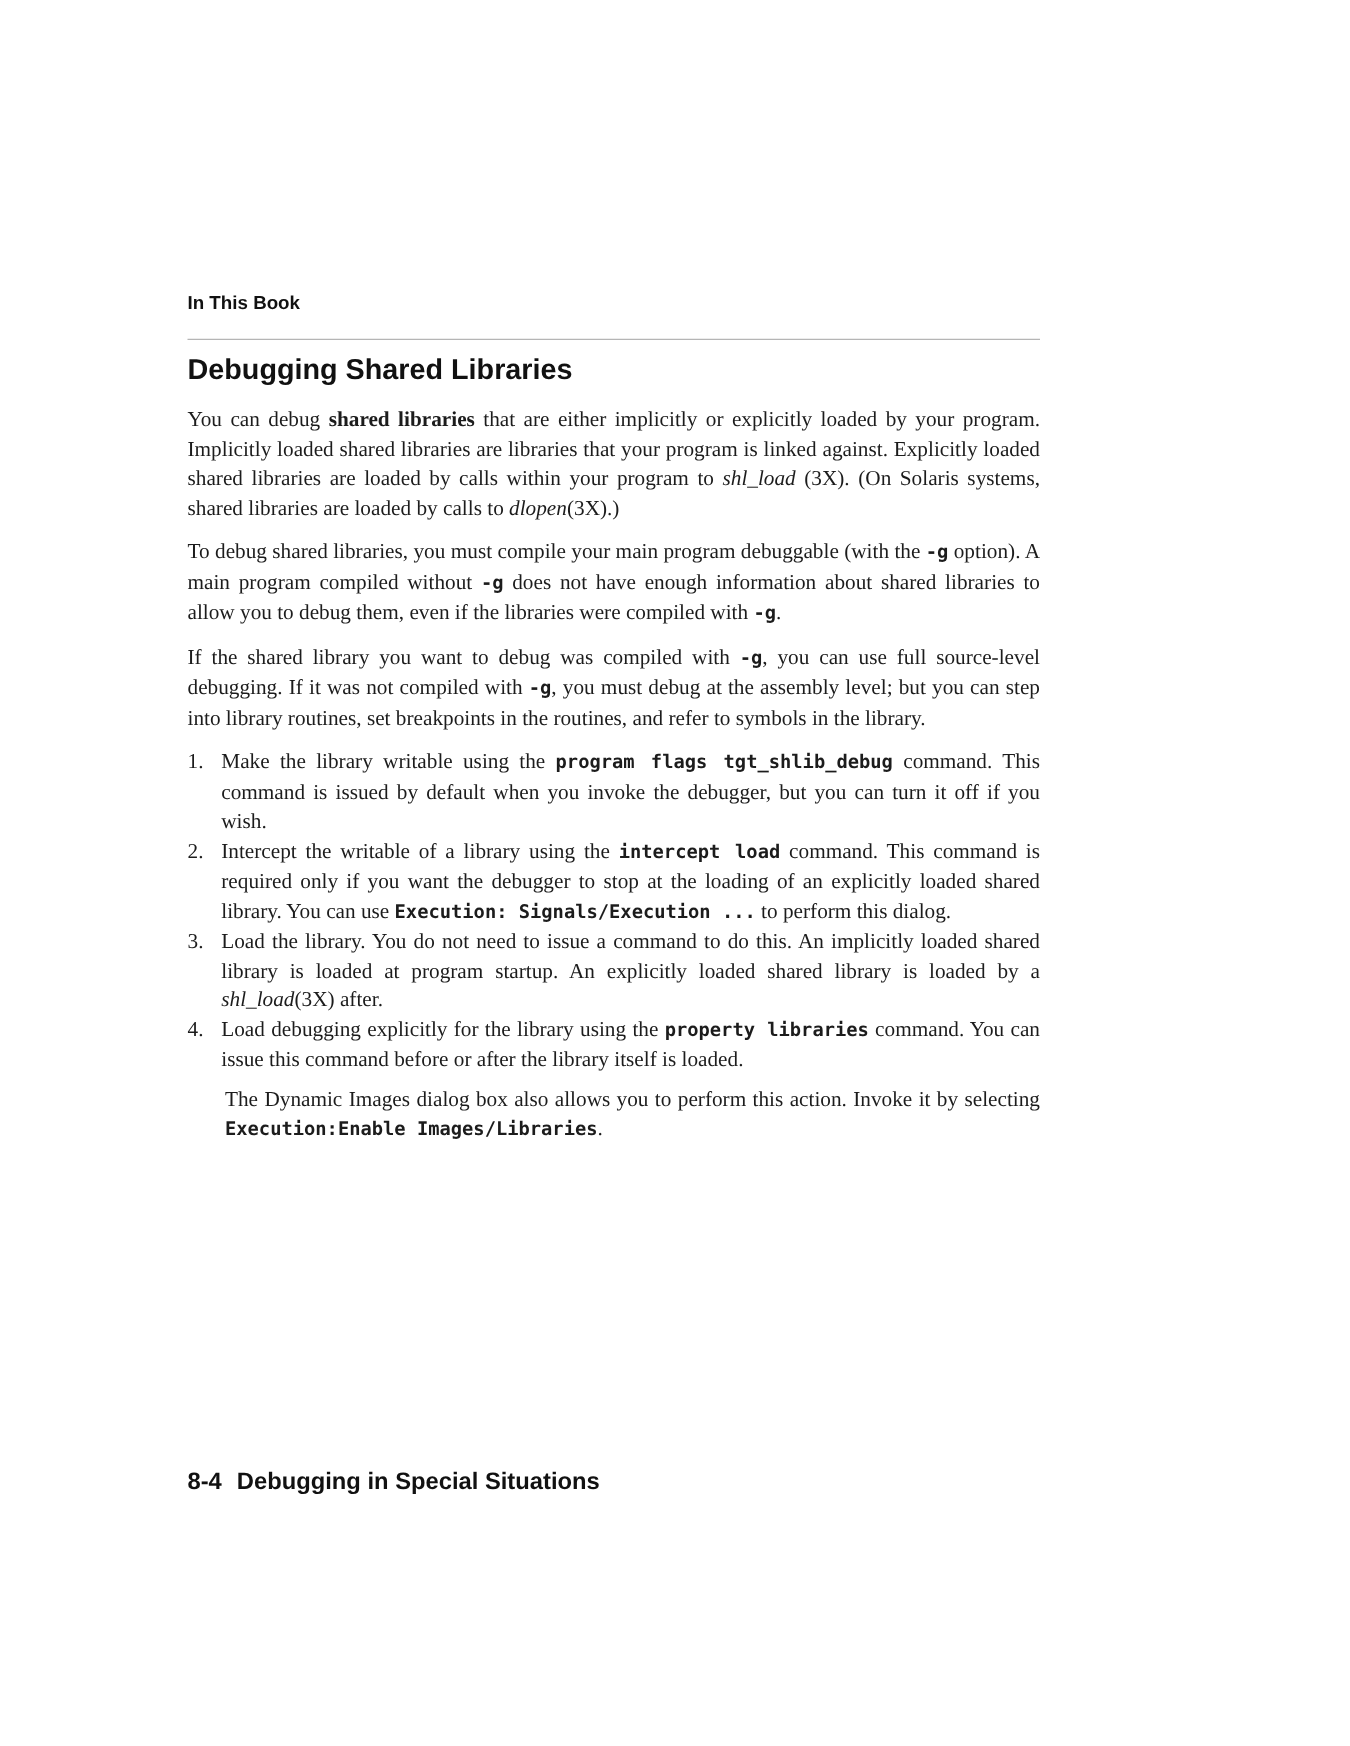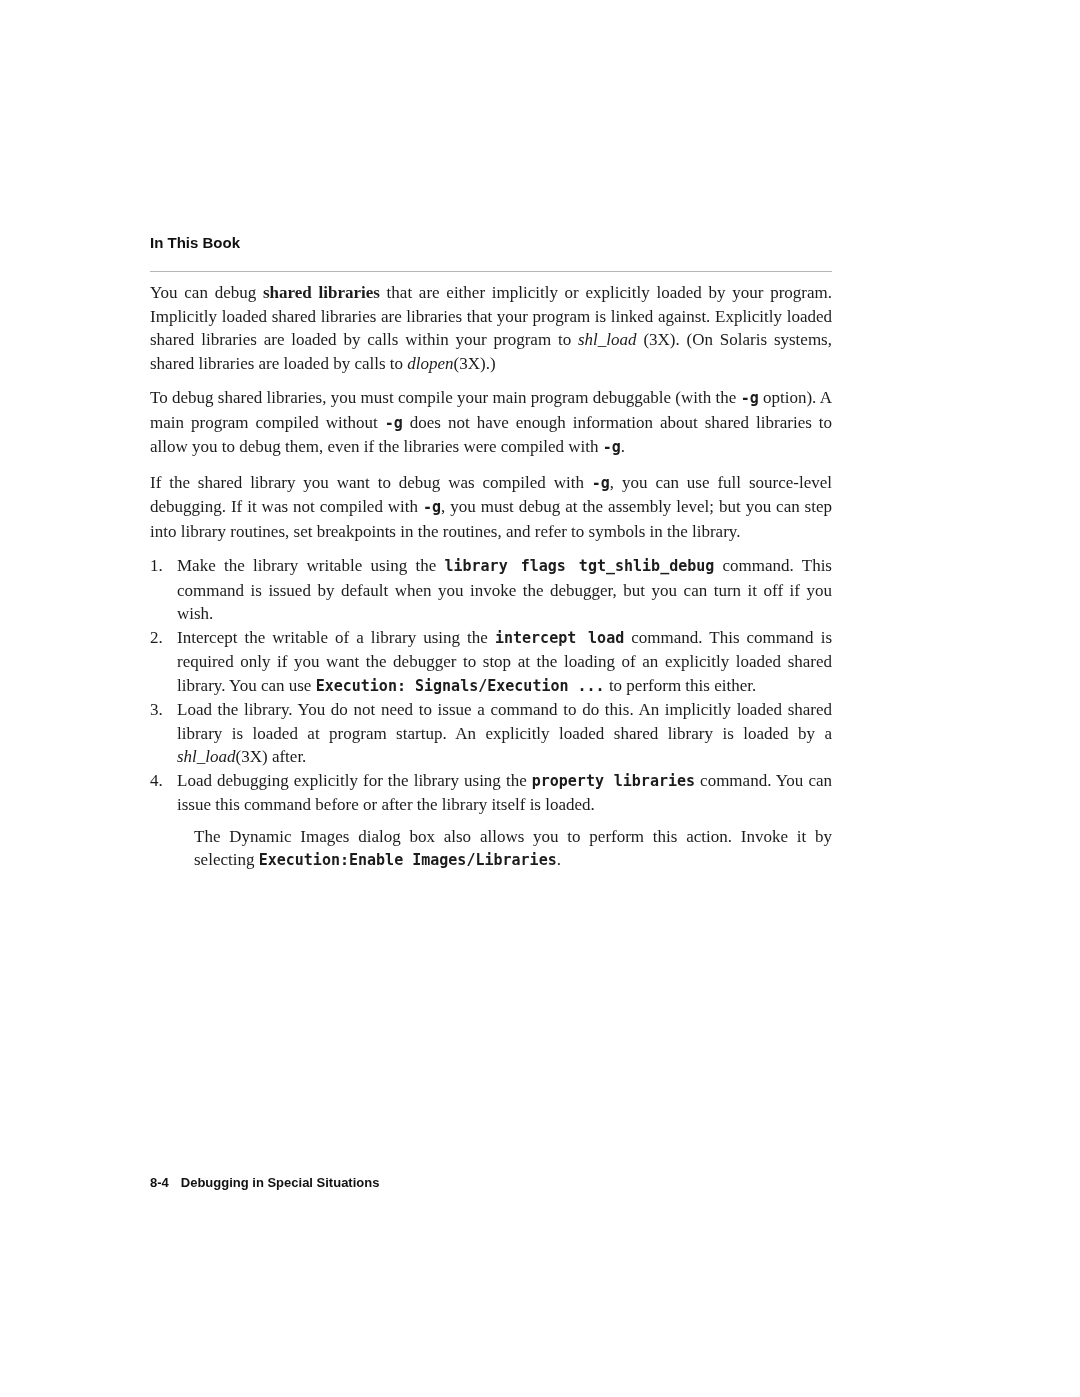--- a/index.html
+++ b/index.html
@@ -38,21 +38,21 @@
     line-height: 28px;
     color: #111111;
     margin: 0 0 15px 0;
   }
   .para {
     font-size: 17px;
     line-height: 23.5px;
     text-align: justify;
     margin-bottom: 11px;
   }
-  .para.indent { margin-left: 44px; }
+  .para.indent { margin-left: 30px; }
   .steps { margin: 2px 0 8px 0; }
   .step { display: flex; }
   .step-num {
     flex: none;
     width: 27px;
     font-size: 17px;
     line-height: 23.5px;
   }
   .step-text {
     flex: 1;
@@ -68,47 +68,48 @@
   .run-i { font-style: italic; }
   .run-b { font-weight: bold; }
   .footer {
     position: absolute;
     left: 150px;
     top: 1175px;
     display: flex;
     gap: 12px;
     font-family: "Liberation Sans", sans-serif;
     font-weight: bold;
-    font-size: 13px;
+    font-size: 19px;
     color: #111111;
   }
 </style>
 </head>
 <body>
 
 <div class="page">
   <div class="content">
 
     <div class="section-label">In This Book</div>
 
     <hr class="rule">
 
+    <h1 class="title">Debugging Shared Libraries</h1>
 
     <p class="para"><span>You can debug </span><span class="run-b">shared libraries</span><span> that are either implicitly or explicitly loaded by your program. Implicitly loaded shared libraries are libraries that your program is linked against. Explicitly loaded shared libraries are loaded by calls within your program to </span><span class="run-i">shl_load</span><span> (3X). (On Solaris systems, shared libraries are loaded by calls to </span><span class="run-i">dlopen</span><span>(3X).)</span></p>
     <p class="para"><span>To debug shared libraries, you must compile your main program debuggable (with the </span><span class="run-mono">-g</span><span> option). A main program compiled without </span><span class="run-mono">-g</span><span> does not have enough information about shared libraries to allow you to debug them, even if the libraries were compiled with </span><span class="run-mono">-g</span><span>.</span></p>
     <p class="para"><span>If the shared library you want to debug was compiled with </span><span class="run-mono">-g</span><span>, you can use full source-level debugging. If it was not compiled with </span><span class="run-mono">-g</span><span>, you must debug at the assembly level; but you can step into library routines, set breakpoints in the routines, and refer to symbols in the library.</span></p>
 
     <div class="steps">
       <div class="step">
         <span class="step-num">1.</span>
-        <span class="step-text"><span>Make the library writable using the </span><span class="run-mono">library flags tgt_shlib_debug</span><span> command. This command is issued by default when you invoke the debugger, but you can turn it off if you wish.</span></span>
+        <span class="step-text"><span>Make the library writable using the </span><span class="run-mono">program flags tgt_shlib_debug</span><span> command. This command is issued by default when you invoke the debugger, but you can turn it off if you wish.</span></span>
       </div>
       <div class="step">
         <span class="step-num">2.</span>
-        <span class="step-text"><span>Intercept the writable of a library using the </span><span class="run-mono">intercept load</span><span> command. This command is required only if you want the debugger to stop at the loading of an explicitly loaded shared library. You can use </span><span class="run-mono">Execution: Signals/Execution ...</span><span> to perform this either.</span></span>
+        <span class="step-text"><span>Intercept the writable of a library using the </span><span class="run-mono">intercept load</span><span> command. This command is required only if you want the debugger to stop at the loading of an explicitly loaded shared library. You can use </span><span class="run-mono">Execution: Signals/Execution ...</span><span> to perform this dialog.</span></span>
       </div>
       <div class="step">
         <span class="step-num">3.</span>
         <span class="step-text"><span>Load the library. You do not need to issue a command to do this. An implicitly loaded shared library is loaded at program startup. An explicitly loaded shared library is loaded by a </span><span class="run-i">shl_load</span><span>(3X) after.</span></span>
       </div>
       <div class="step">
         <span class="step-num">4.</span>
         <span class="step-text"><span>Load debugging explicitly for the library using the </span><span class="run-mono">property libraries</span><span> command. You can issue this command before or after the library itself is loaded.</span></span>
       </div>
     </div>

